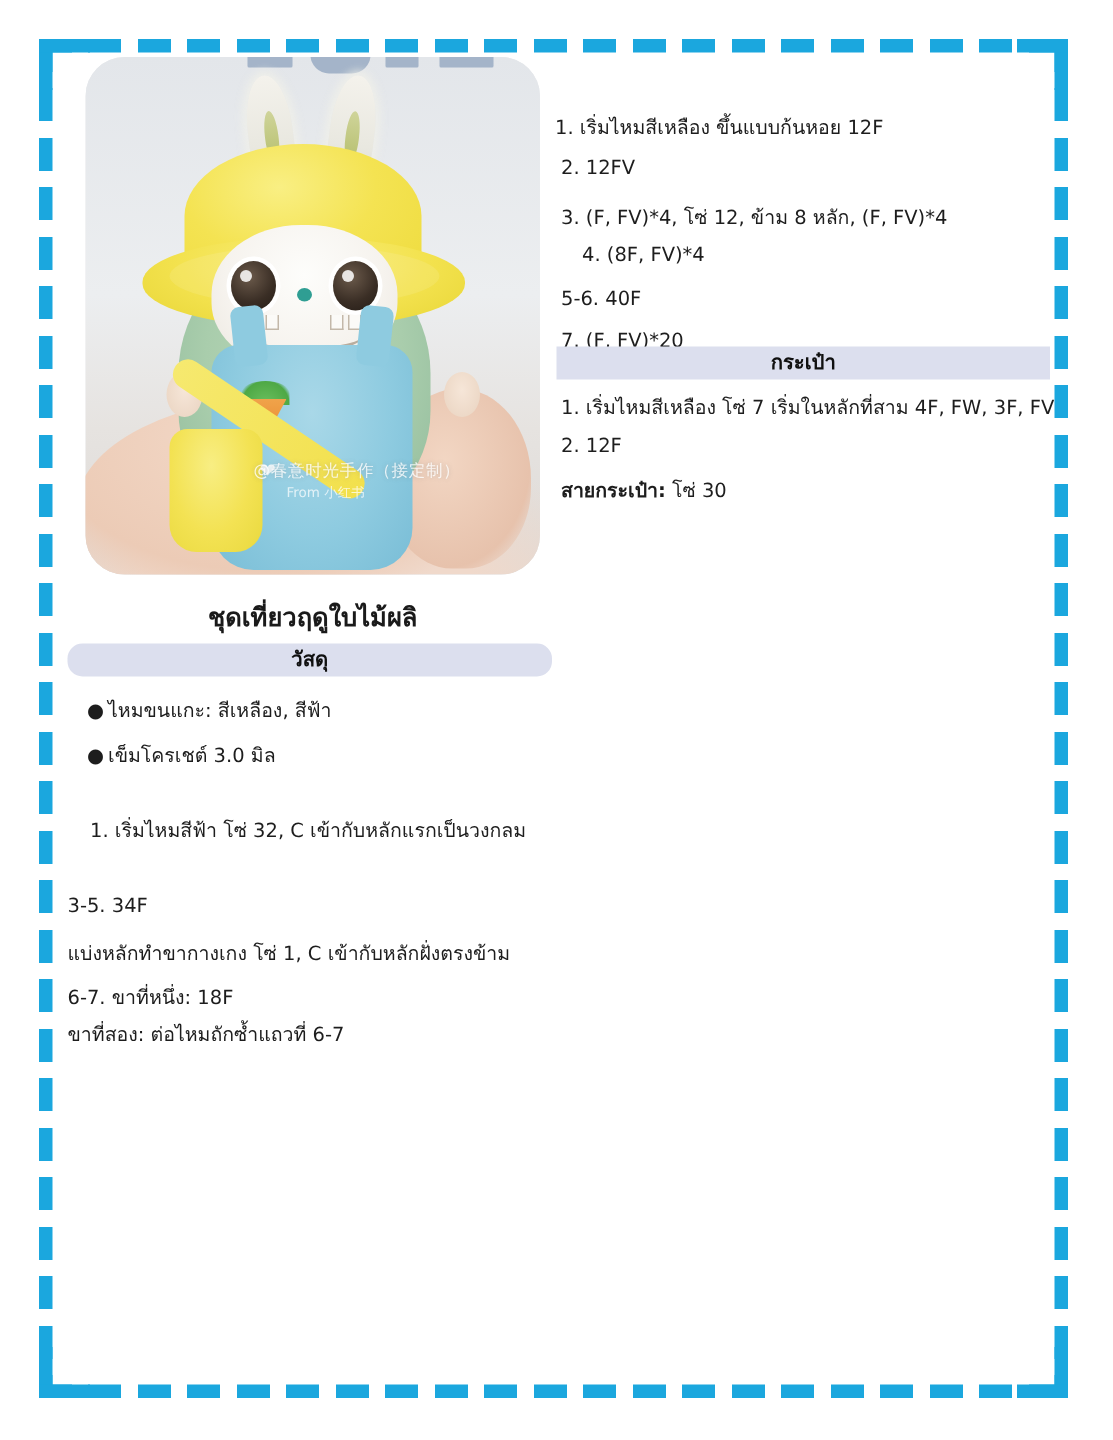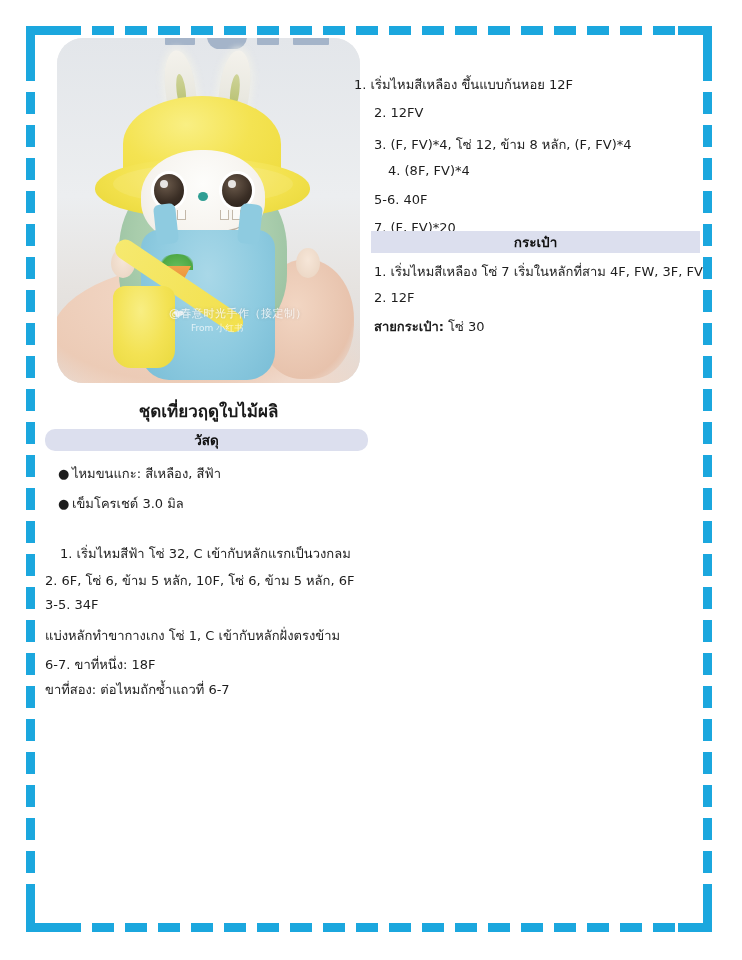--- a/index.html
+++ b/index.html
@@ -460,28 +460,27 @@
 
   <div id="doc-title">ชุดเที่ยวฤดูใบไม้ผลิ</div>
 
   <div class="sec-head col-left-x" style="top:429px;border-radius:10px;">วัสดุ</div>
 
   <div class="bullet-line" style="left:58px; top:463px;"><span class="dot">●</span><span>ไหมขนแกะ: สีเหลือง, สีฟ้า</span></div>
   <div class="bullet-line" style="left:58px; top:493px;"><span class="dot">●</span><span>เข็มโครเชต์ 3.0 มิล</span></div>
 
 
   <div class="line" style="left:45px; top:543px;margin-left:15px;">1. เริ่มไหมสีฟ้า โซ่ 32, C เข้ากับหลักแรกเป็นวงกลม</div>
-  <div class="line" style="left:45px; top:570px;">2. 6F, โซ่ 6, ข้าม 5 หลัก, 10F, โซ่ 6, ข้าม 5 หลัก, 6F</div>
   <div class="line" style="left:45px; top:597px;">3-5. 34F</div>
   <div class="line" style="left:45px; top:625px;">แบ่งหลักทำขากางเกง โซ่ 1, C เข้ากับหลักฝั่งตรงข้าม</div>
   <div class="line" style="left:45px; top:654px;">6-7. ขาที่หนึ่ง: 18F</div>
   <div class="line" style="left:45px; top:679px;">ขาที่สอง: ต่อไหมถักซ้ำแถวที่ 6-7</div>
 
 
-  <div class="line" style="left:354px; top:74px;">1. เริ่มไหมสีเหลือง ขึ้นแบบก้นหอย 12F</div>
+  <div class="line" style="left:370px; top:74px;">1. เริ่มไหมสีเหลือง ขึ้นแบบก้นหอย 12F</div>
   <div class="line" style="left:374px; top:105px;">2. 12FV</div>
   <div class="line" style="left:374px; top:134px;">3. (F, FV)*4, โซ่ 12, ข้าม 8 หลัก, (F, FV)*4</div>
   <div class="line" style="left:388px; top:163px;">4. (8F, FV)*4</div>
   <div class="line" style="left:374px; top:192px;">5-6. 40F</div>
   <div class="line" style="left:374px; top:220px;text-align:right;">7. (F, FV)*20</div>
 
   <div class="sec-head col-right-x" style="top:231px;">กระเป๋า</div>
 
   <div class="line" style="left:374px; top:261px;">1. เริ่มไหมสีเหลือง โซ่ 7 เริ่มในหลักที่สาม 4F, FW, 3F, FV</div>
   <div class="line" style="left:374px; top:290px;">2. 12F</div>

